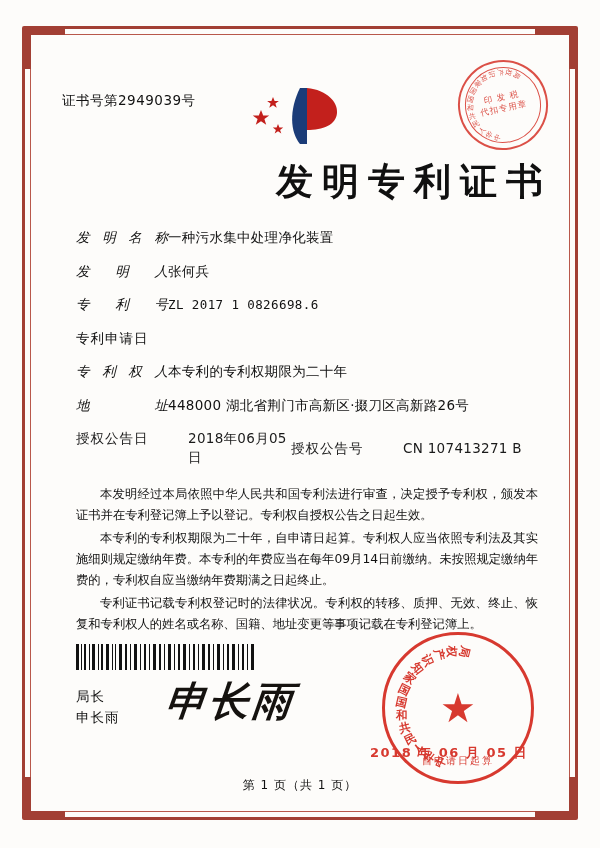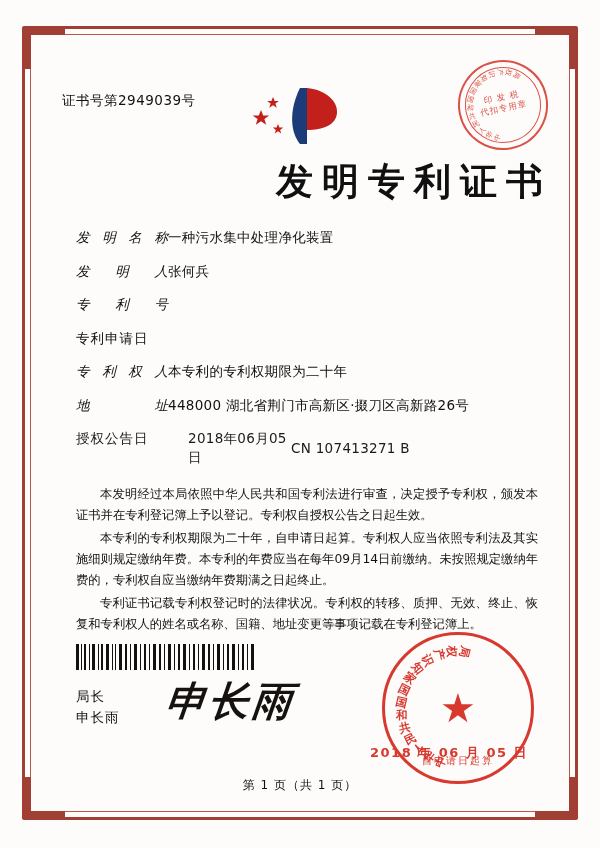--- a/index.html
+++ b/index.html
@@ -376,20 +376,21 @@
             <i>人</i>
           </span>
         <span class="value">张何兵</span>
       </div>
       <div class="row">
         <span class="label-spaced">
             <i>专</i>
             <i>利</i>
             <i>号</i>
           </span>
+        <span class="value value-mono">ZL 2017 1 0826698.6</span>
       </div>
       <div class="row">
         <span class="label-wide">专利申请日</span>
       </div>
       <div class="row">
         <span class="label-spaced">
             <i>专</i>
             <i>利</i>
             <i>权</i>
             <i>人</i>
@@ -402,20 +403,21 @@
             <i>址</i>
           </span>
         <span class="value">448000 湖北省荆门市高新区·掇刀区高新路26号</span>
       </div>
       <div class="row-split">
         <span class="col-left">
           <span class="label-wide">授权公告日</span>
           <span class="value">2018年06月05日</span>
         </span>
         <span class="col-right">
+          <span class="label-wide">授权公告号</span>
           <span class="value">CN 107413271 B</span>
         </span>
       </div>
     </div>
 
     <div class="paragraphs">
       <p>本发明经过本局依照中华人民共和国专利法进行审查，决定授予专利权，颁发本证书并在专利登记簿上予以登记。专利权自授权公告之日起生效。</p>
       <p>本专利的专利权期限为二十年，自申请日起算。专利权人应当依照专利法及其实施细则规定缴纳年费。本专利的年费应当在每年09月14日前缴纳。未按照规定缴纳年费的，专利权自应当缴纳年费期满之日起终止。</p>
       <p>专利证书记载专利权登记时的法律状况。专利权的转移、质押、无效、终止、恢复和专利权人的姓名或名称、国籍、地址变更等事项记载在专利登记簿上。</p>
     </div>

